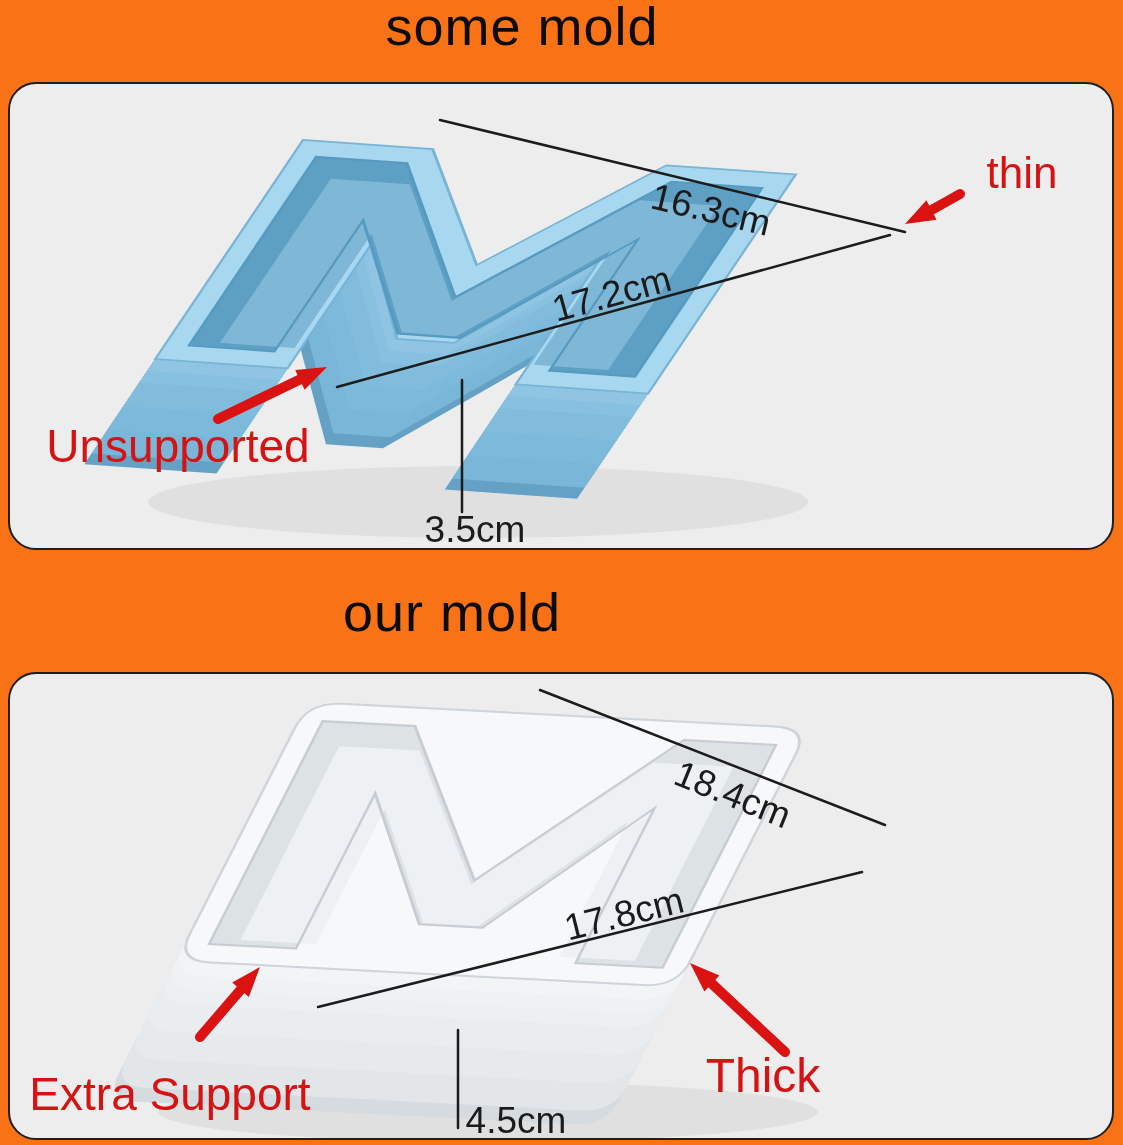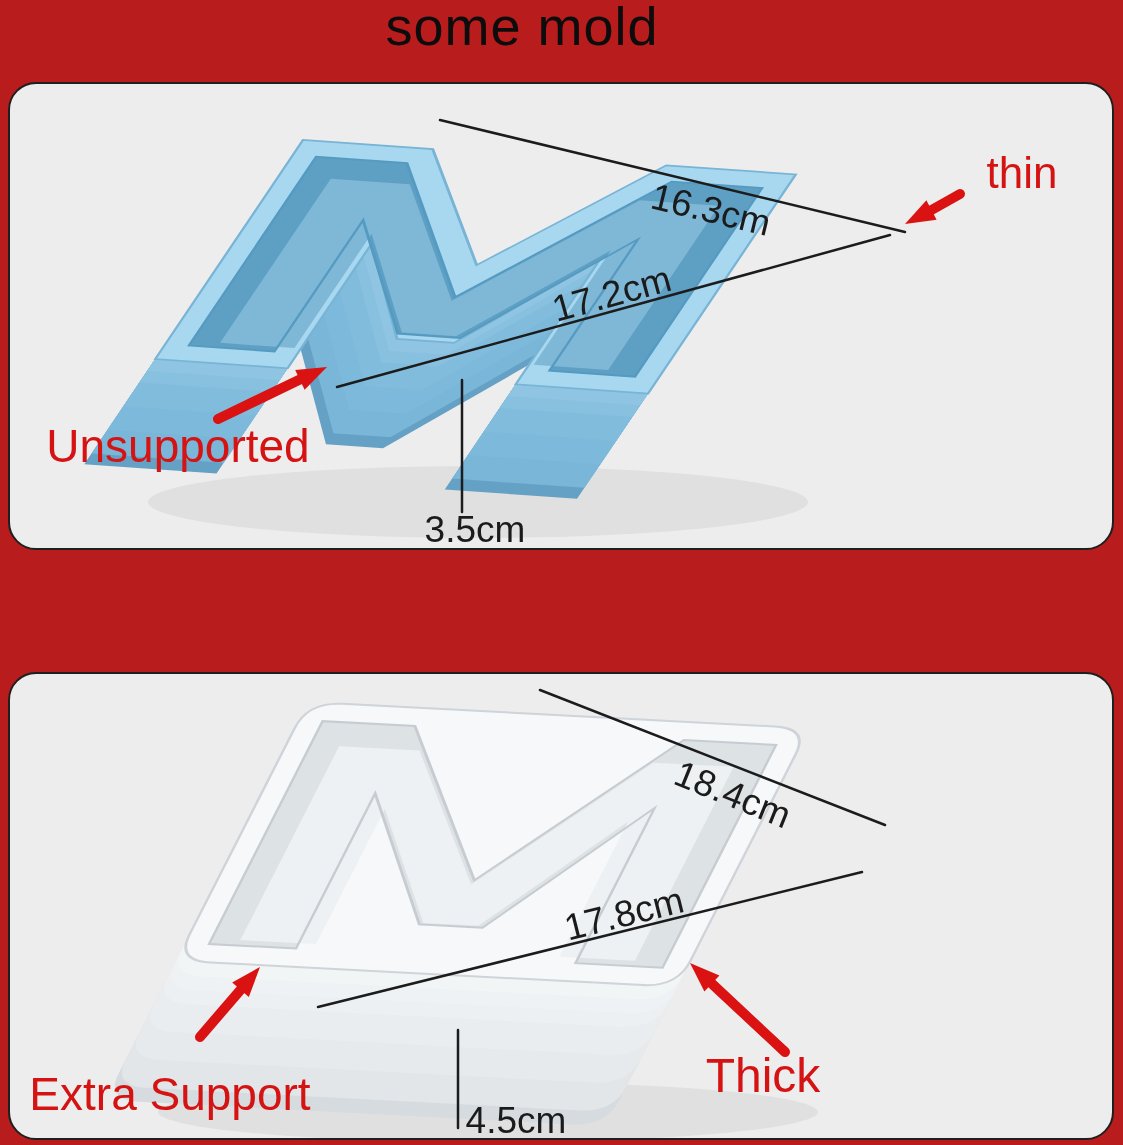--- a/index.html
+++ b/index.html
@@ -1,16 +1,16 @@
 <!DOCTYPE html>
 <html><head>
 <meta charset="utf-8">
 <style>
   html,body{margin:0;padding:0;background:#ffffff;}
-  #stage{position:relative;width:1123px;height:1145px;background:#b91c1c;overflow:hidden;
+  #stage{position:relative;width:1123px;height:1145px;background:#f97316;overflow:hidden;
          font-family:"Liberation Sans",sans-serif;}
   .section-title{position:absolute;text-align:center;font-size:54px;color:#0c0c0c;
                  letter-spacing:1px;white-space:nowrap;}
   #title-some{left:0;width:1044px;top:-4px;line-height:60px;}
   #title-our{left:0;width:904px;top:582px;line-height:60px;}
   .panel{position:absolute;left:8px;width:1106px;height:468px;background:#ededed;
          border:2px solid #1f1f1f;border-radius:28px;box-sizing:border-box;overflow:hidden;}
   #panel-top{top:82px;}
   #panel-bottom{top:672px;}
   .panel svg{position:absolute;left:-2px;top:-2px;}
@@ -68,20 +68,21 @@
       </g>
 
       <text class="red-label" x="170" y="380" text-anchor="middle" font-size="46">Unsupported</text>
       <g>
         <line class="arrow-shaft" x1="210" y1="337" x2="295" y2="296"></line>
         <polygon class="arrow-head" points="319,285 296.6,307.8 287.2,288"></polygon>
       </g>
     </svg>
   </div>
 
+  <div id="title-our" class="section-title">our mold</div>
 
   <div id="panel-bottom" class="panel">
     <svg width="1106" height="468" viewBox="0 0 1106 468">
       <defs>
         <path id="wO" d="M26,0 L354,0 Q380,0 380,26 L380,234 Q380,260 354,260 L26,260 Q0,260 0,234 L0,26 Q0,0 26,0 Z"></path>
         <path id="mC2" d="M18,242 L18,18 L88,18 L190,166 L292,18 L362,18 L362,242 L296,242 L296,86 L214,212 L166,212 L84,86 L84,242 Z"></path>
       </defs>
 
       <ellipse cx="480" cy="440" rx="330" ry="30" fill="rgba(0,0,0,0.05)"></ellipse>
 

